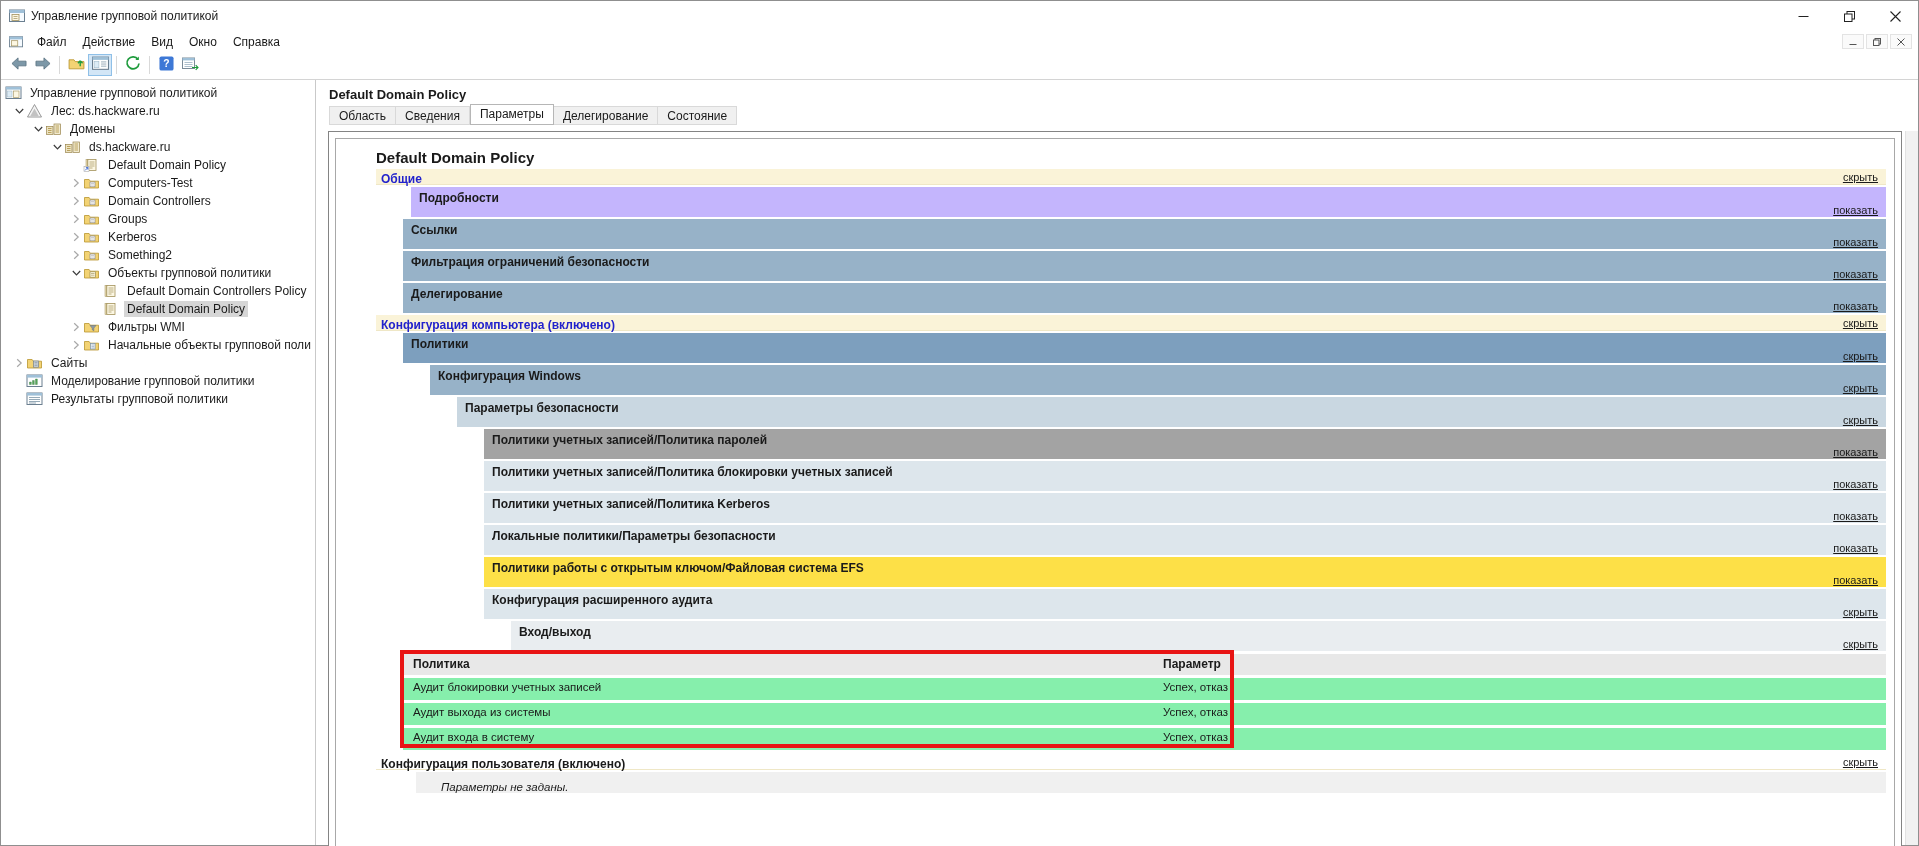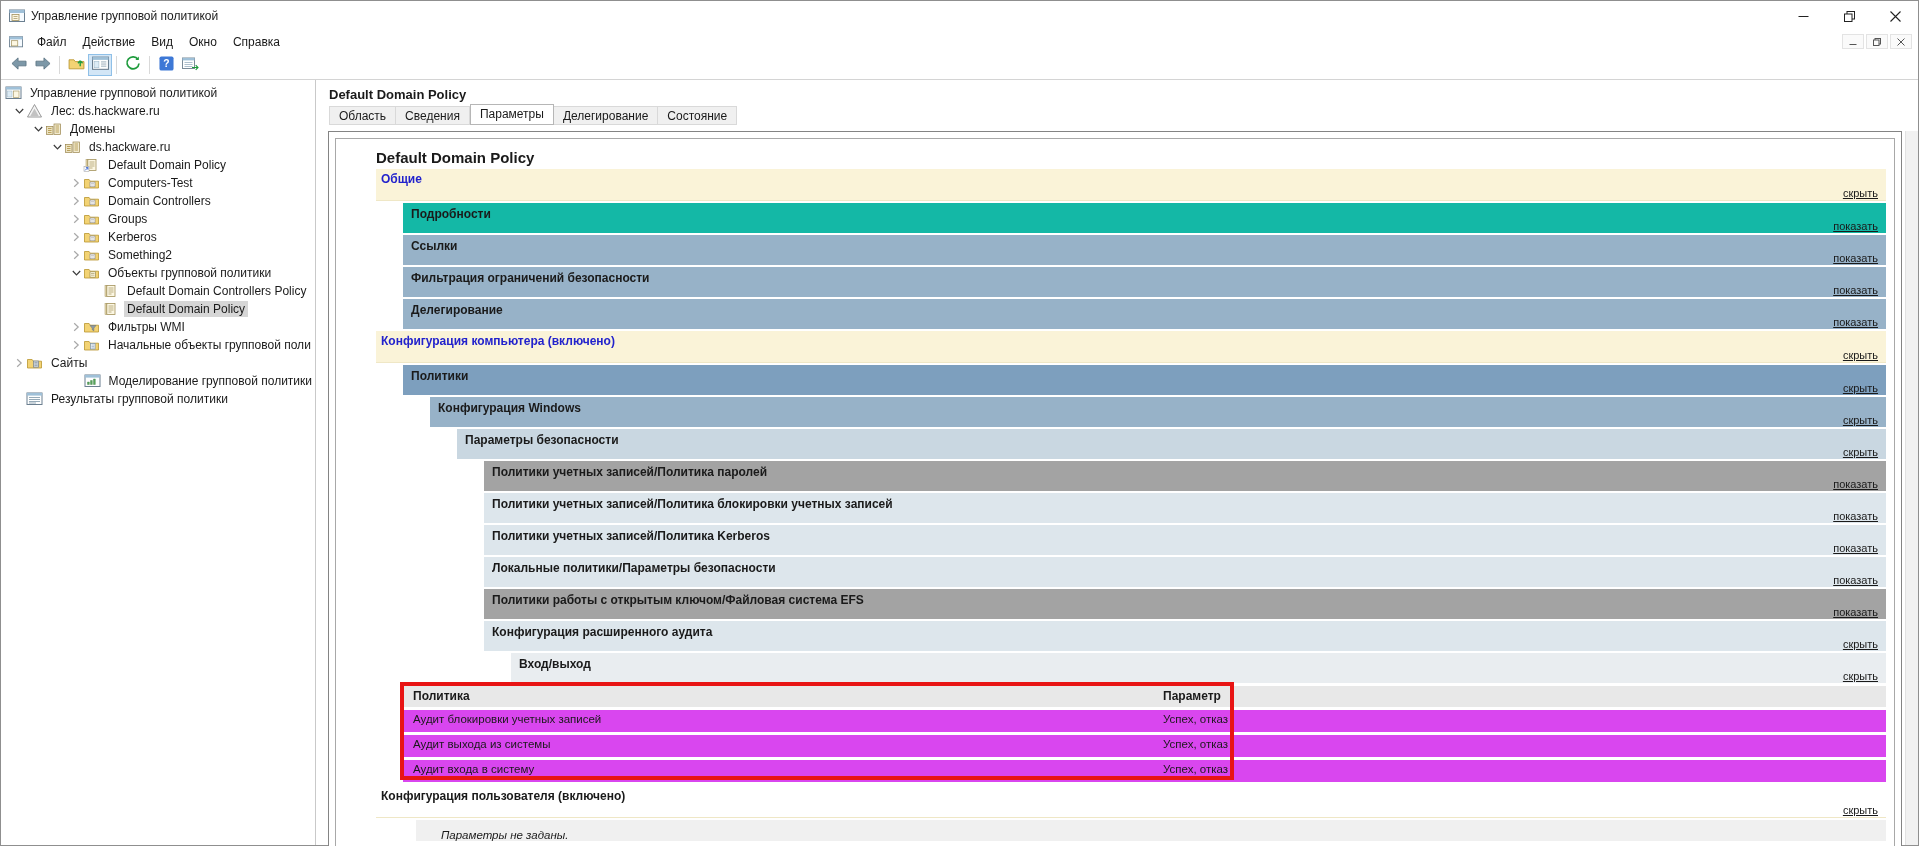--- a/index.html
+++ b/index.html
@@ -46,27 +46,27 @@
 
   .report-outer { position:absolute; left:12px; top:51px; right:16px; bottom:-10px;
     border:1px solid #848484; padding:6px; background:#fff; }
   .report-inner { width:100%; height:100%; border:1px solid #a8a8a8; background:#fff;
     padding:8px 8px 0 40px; overflow:hidden; }
   .report-inner h1 { font-size:15px; font-weight:bold; margin:2px 0 3px 0; }
   .meta { display:flex; align-items:baseline; font-size:11px; margin-bottom:6px; }
   .meta .showall { margin-left:auto; font-size:11.5px; font-weight:bold; text-decoration:underline; color:#111; cursor:pointer; }
 
   .band { position:relative; height:30px; margin-bottom:2px; }
-  .band.yellow { height:32px; border-bottom:1px solid #efe7c6; }
+  .band.yellow { height:16px; border-bottom:1px solid #efe7c6; }
   .band .blabel { position:absolute; left:8px; top:4px; font-size:12px; font-weight:bold; }
   .band.yellow .blabel { left:5px; top:3px; }
   .band .blink { position:absolute; right:8px; bottom:1px; font-size:11px; text-decoration:underline; color:#1a1a1a; cursor:pointer; }
 
   .tablewrap { position:relative; margin-left:27px; margin-top:3px; }
-  .trow { position:relative; height:22px; background:#d946ef; margin-bottom:3px; font-size:11.5px; }
+  .trow { position:relative; height:22px; background:#86efac; margin-bottom:3px; font-size:11.5px; }
   .trow.thead { height:21px; background:#e8e8e8; font-weight:bold; font-size:12px; }
   .tc1 { position:absolute; left:10px; top:3px; }
   .tc2 { position:absolute; left:760px; top:3px; }
   .redbox { position:absolute; left:-3px; top:-4px; width:834px; height:98px; border:4px solid #e81414;
     z-index:3; pointer-events:none; }
 
   .usec { margin-top:4px; }
   .emptyrow { display:flex; height:21px; margin-top:2px; font-size:11.5px; }
   .emptyrow .sp { width:40px; background:#fff; }
   .emptyrow .gr { flex:1; background:#f0f0f0; display:flex; align-items:flex-end; padding-left:25px;font-style:italic; }
@@ -382,21 +382,21 @@
                 <path d="M3.2 1.2 L7.2 5 L3.2 8.8" fill="none" stroke="#a8a8a8" stroke-width="1.2"></path>
               </svg>
             </span>
             <span class="ticon"><svg width="17" height="14" viewBox="0 0 16 14">
                 <path d="M1 3.5 h4.6 l1.2 1.7 H15 V12 H1 Z" fill="#f3d374" stroke="#b9952e" stroke-width="0.8"></path>
                 <rect x="7" y="5" width="5" height="6.2" fill="#cfd6dc" stroke="#75828e" stroke-width="0.7"></rect>
                 <path d="M8 6.5 h3 M8 8 h3 M8 9.5 h3" stroke="#8d99a4" stroke-width="0.7"></path>
               </svg></span>
             <span class="tlabel">Сайты</span>
           </div>
-          <div class="tree-row" style="padding-left: 11px; justify-content: flex-end;">
+          <div class="tree-row" style="padding-left: 11px;">
             <span class="chev"></span>
             <span class="ticon"><svg width="17" height="14" viewBox="0 0 16 14">
                 <rect x="0.5" y="1" width="15" height="11.5" fill="#fdfefe" stroke="#6b7f90"></rect>
                 <rect x="0.5" y="1" width="15" height="2.6" fill="#9fc0d8"></rect>
                 <path d="M3 10.5 v-2.5 h1.8 v2.5 Z M6 10.5 v-4 h1.8 v4 Z M9 10.5 v-5.5 h1.8 v5.5 Z" fill="#57a85c" stroke="#3c7c41" stroke-width="0.4"></path>
               </svg></span>
             <span class="tlabel">Моделирование групповой политики</span>
           </div>
           <div class="tree-row" style="padding-left: 11px;">
             <span class="chev"></span>
@@ -421,21 +421,21 @@
 
       <div class="report-outer">
         <div class="report-inner">
           <h1>Default Domain Policy</h1>
 
           <div id="sections">
               <div class="band yellow" style="background: rgb(250, 243, 216); margin-left: 0px;">
                 <span class="blabel" style="color: rgb(34, 34, 204);">Общие</span>
                 <a class="blink">скрыть</a>
               </div>
-              <div class="band" style="background: #14b8a6; margin-left: 27px;">
+              <div class="band" style="background: #c4b5fd; margin-left: 35px;">
                 <span class="blabel">Подробности</span>
                 <a class="blink">показать</a>
               </div>
               <div class="band" style="background: rgb(151, 178, 200); margin-left: 27px;">
                 <span class="blabel">Ссылки</span>
                 <a class="blink">показать</a>
               </div>
               <div class="band" style="background: rgb(151, 178, 200); margin-left: 27px;">
                 <span class="blabel">Фильтрация ограничений безопасности</span>
                 <a class="blink">показать</a>
@@ -469,21 +469,21 @@
                 <a class="blink">показать</a>
               </div>
               <div class="band" style="background: rgb(221, 230, 236); margin-left: 108px;">
                 <span class="blabel">Политики учетных записей/Политика Kerberos</span>
                 <a class="blink">показать</a>
               </div>
               <div class="band" style="background: rgb(221, 230, 236); margin-left: 108px;">
                 <span class="blabel">Локальные политики/Параметры безопасности</span>
                 <a class="blink">показать</a>
               </div>
-              <div class="band" style="background: #a3a3a3; margin-left: 108px; padding-left: 36px;">
+              <div class="band" style="background: #fde047; margin-left: 108px; padding-left: 36px;">
                 <span class="blabel">Политики работы с открытым ключом/Файловая система EFS</span>
                 <a class="blink">показать</a>
               </div>
               <div class="band" style="background: rgb(221, 230, 236); margin-left: 108px;">
                 <span class="blabel">Конфигурация расширенного аудита</span>
                 <a class="blink">скрыть</a>
               </div>
               <div class="band" style="background: rgb(233, 237, 240); margin-left: 135px;">
                 <span class="blabel">Вход/выход</span>
                 <a class="blink">скрыть</a>

